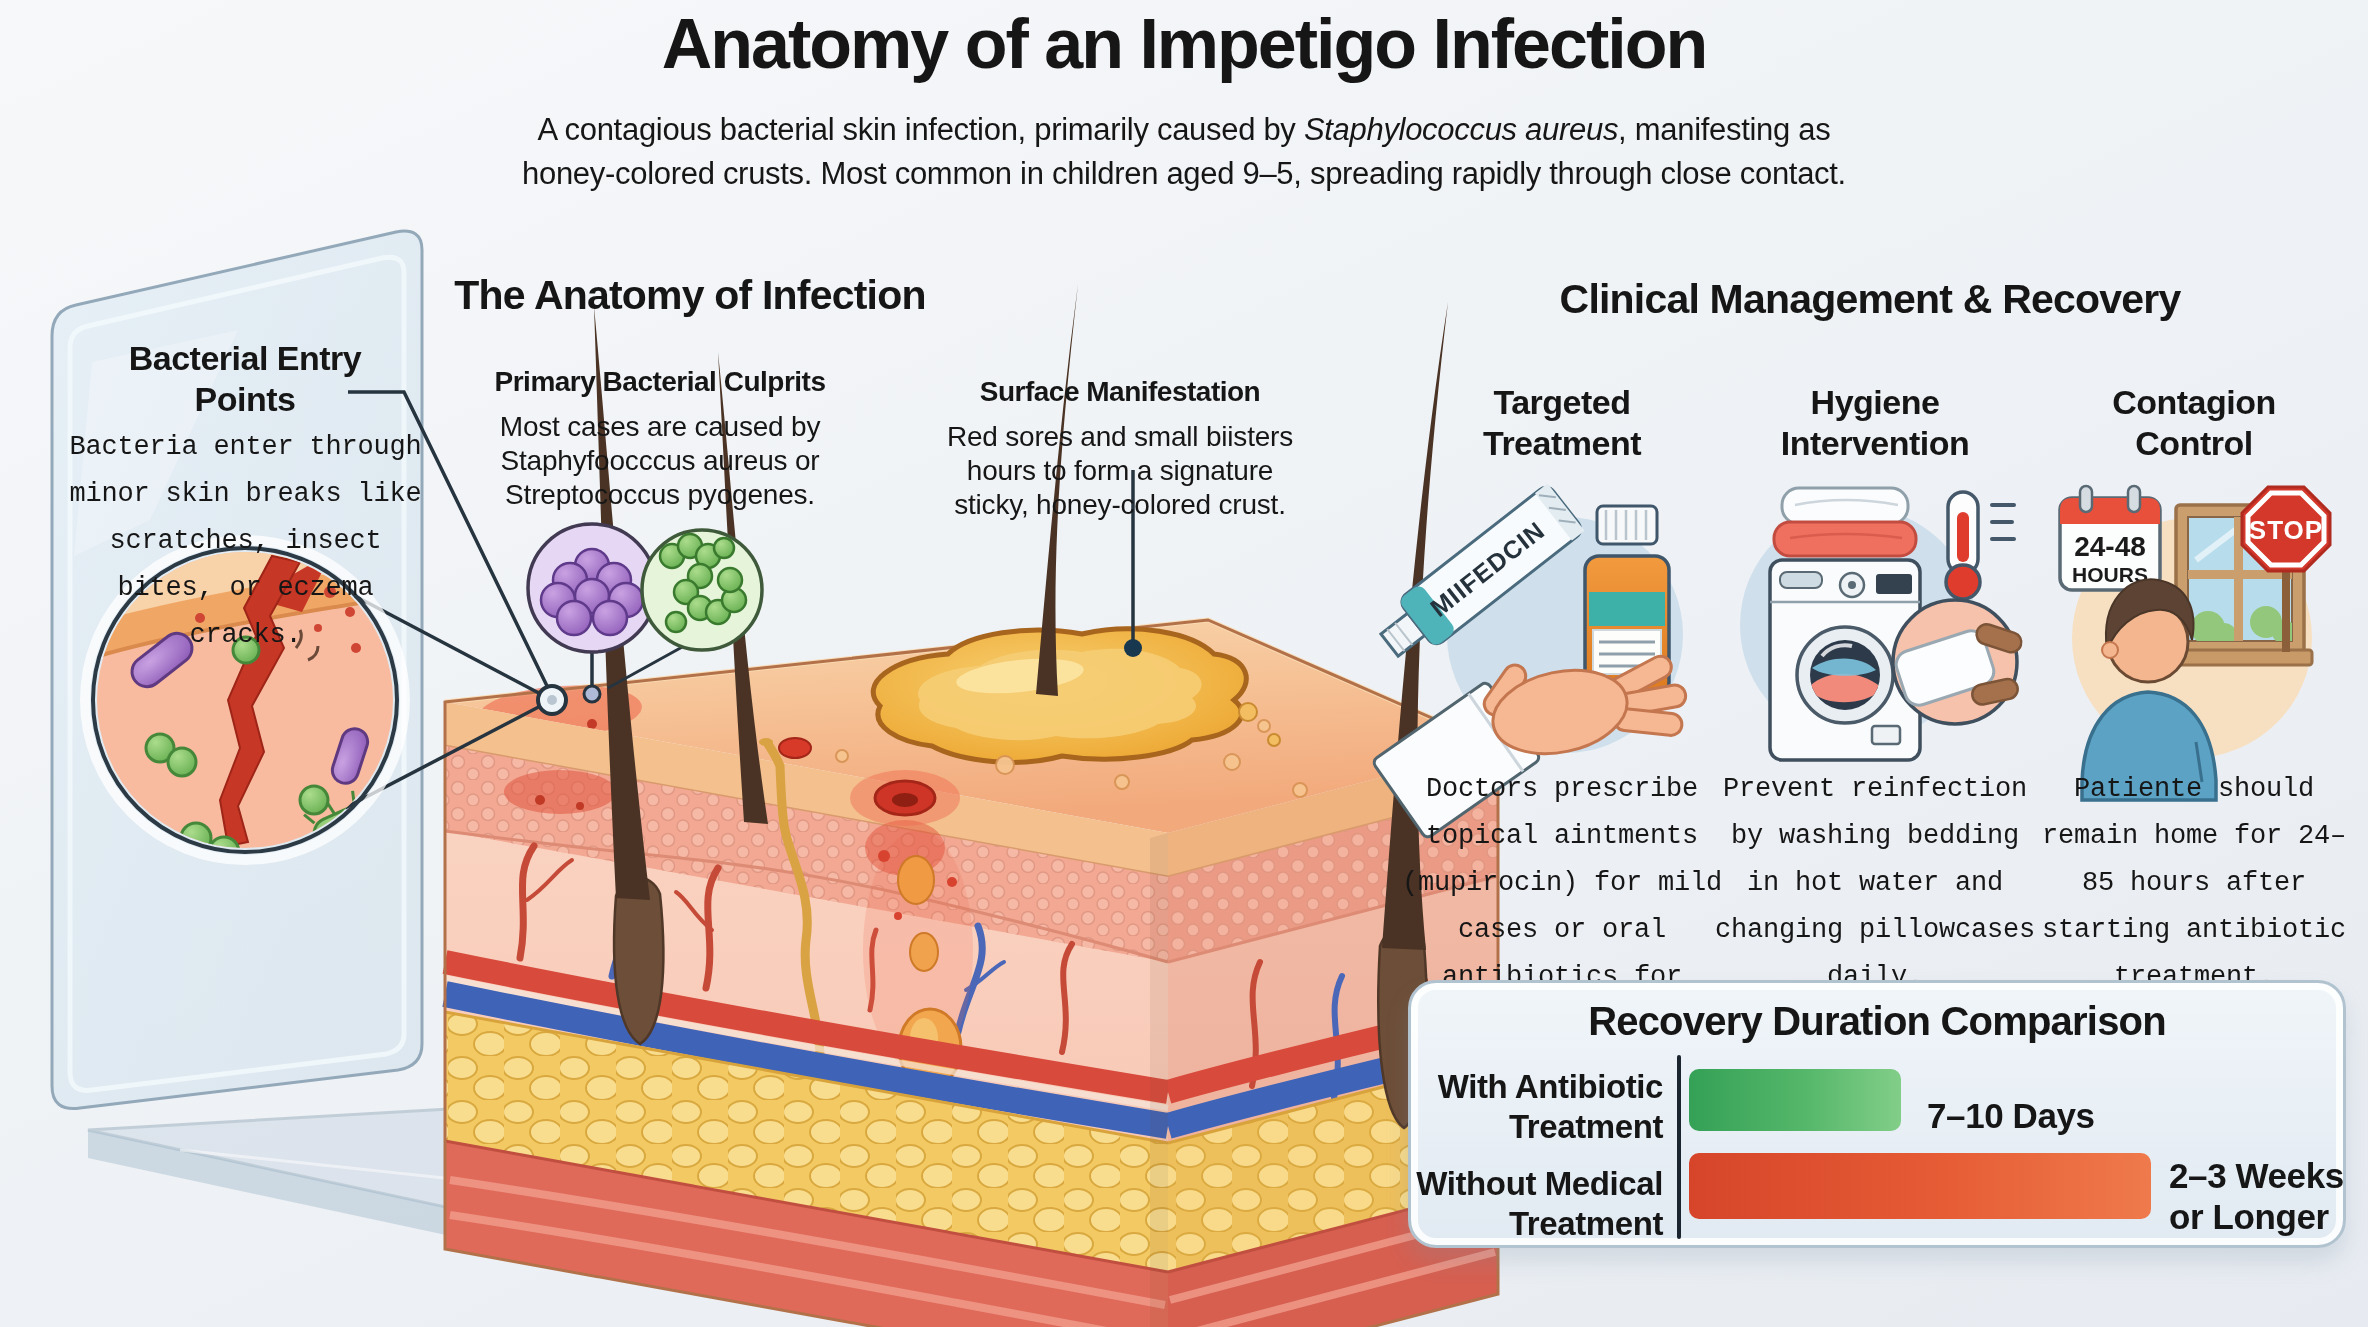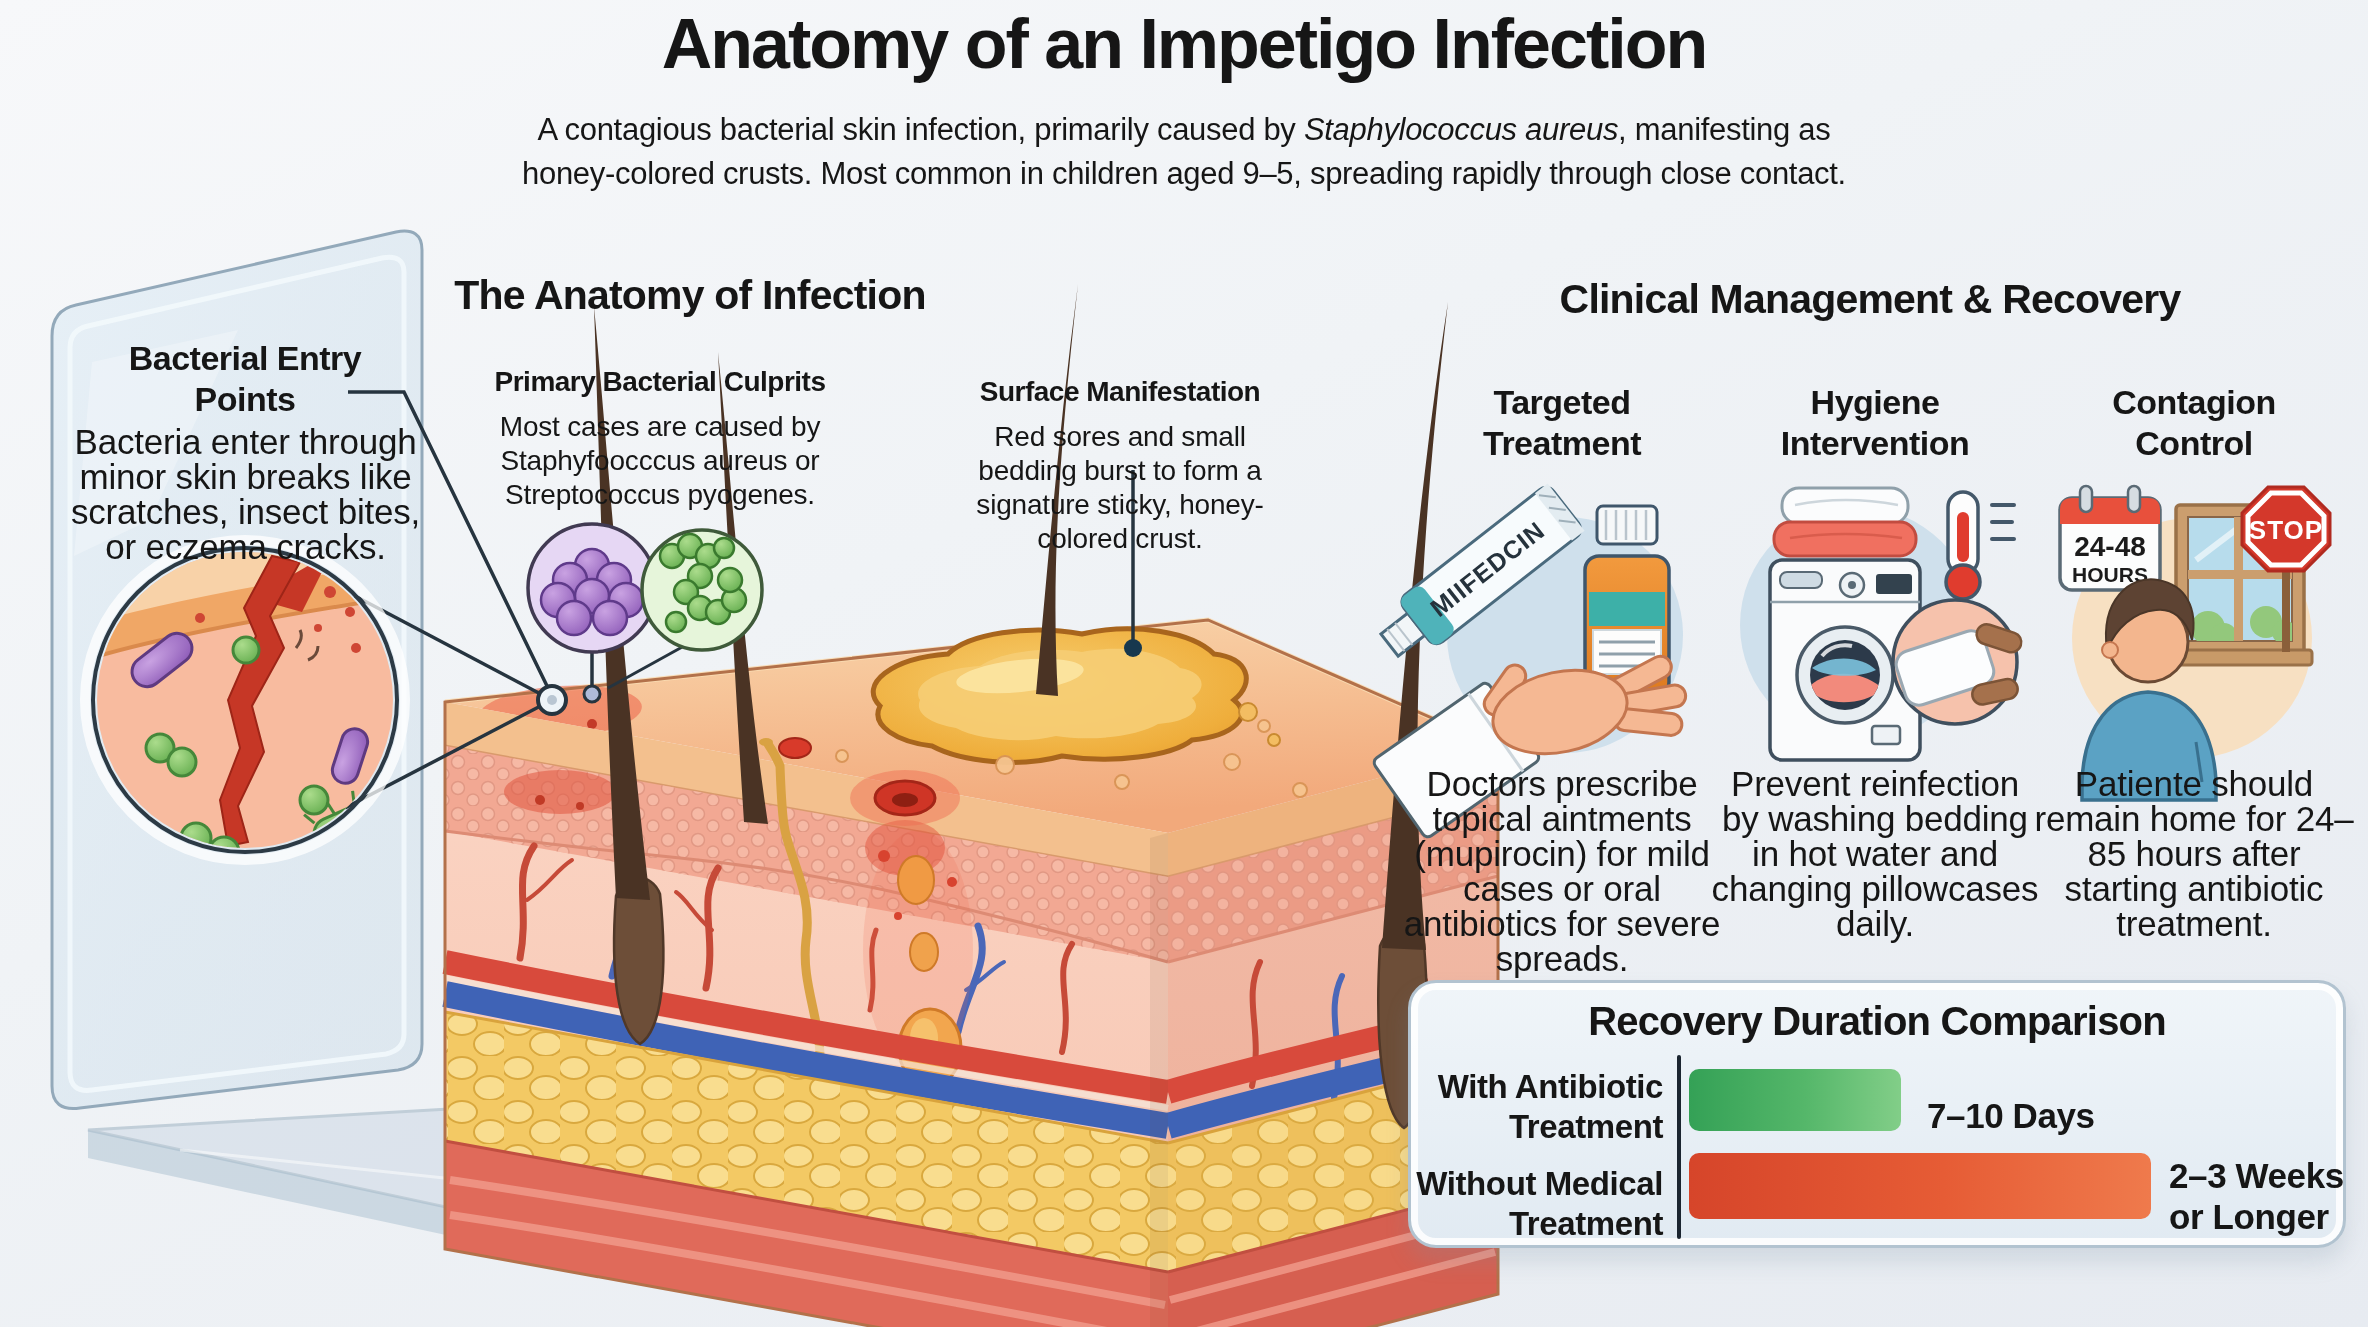--- a/index.html
+++ b/index.html
@@ -6,21 +6,21 @@
   .stage{position:relative;width:2368px;height:1327px;overflow:hidden;
     background:linear-gradient(155deg,#f7f8fa 0%,#f0f3f6 40%,#e7ebf1 100%);
     font-family:"Liberation Sans","DejaVu Sans",sans-serif;color:#161616;}
   .abs{position:absolute;}
   .ctr{text-align:center;}
   .h1{font-size:70px;font-weight:700;letter-spacing:-2px;line-height:1.05;}
   .sub{font-size:31px;font-weight:500;letter-spacing:-0.3px;}
   .h2{font-size:41px;font-weight:700;letter-spacing:-0.8px;}
   .h3{font-size:34px;font-weight:700;line-height:41px;letter-spacing:-0.5px;}
   .h3s{font-size:28px;font-weight:700;letter-spacing:-0.5px;}
-  .bodytxt{font-size:35px;font-weight:500;line-height:35px;letter-spacing:-0.2px;}
+  .bodytxt{font-size:27px;font-weight:500;line-height:47px;letter-spacing:-0.2px;font-family:Liberation Mono, monospace;}
   .bodytxt2{font-size:28px;font-weight:500;line-height:34px;letter-spacing:-0.2px;}
   svg text{font-family:"Liberation Sans","DejaVu Sans",sans-serif;}
   
   .recovery{left:1408px;top:980px;width:932px;height:262px;border-radius:28px;
     background:linear-gradient(180deg,#f0f5f9,#e1eaf2);
     border:3px solid #b2c3d0;
     box-shadow:inset 0 0 0 7px rgba(255,255,255,.85),0 14px 22px rgba(125,145,165,.22);}
   .rc-title{top:16px;left:0;right:0;font-size:40px;font-weight:700;letter-spacing:-0.8px;text-align:center;}
   .rc-axis{left:266px;top:72px;width:4px;height:184px;background:#1b2530;border-radius:2px;}
   .rc-label{width:252px;text-align:right;font-size:33px;font-weight:600;line-height:40px;letter-spacing:-0.4px;}
@@ -493,21 +493,21 @@
   <div class="abs ctr h2" style="left:435px;top:272px;width:510px;">The Anatomy of Infection</div>
   <div class="abs ctr h2" style="left:1545px;top:276px;width:650px;">Clinical Management &amp; Recovery</div>
 
   <div class="abs ctr h3" style="left:90px;top:338px;width:310px;">Bacterial Entry Points</div>
   <div class="abs ctr bodytxt" style="left:68px;top:424px;width:355px;">Bacteria enter through minor skin breaks like scratches, insect bites, or eczema cracks.</div>
 
   <div class="abs ctr h3s" style="left:460px;top:366px;width:400px;">Primary Bacterial Culprits</div>
   <div class="abs ctr bodytxt2" style="left:478px;top:410px;width:364px;">Most cases are caused by Staphyfoocccus aureus or Streptococcus pyogenes.</div>
 
   <div class="abs ctr h3s" style="left:930px;top:376px;width:380px;">Surface Manifestation</div>
-  <div class="abs ctr bodytxt2" style="left:946px;top:420px;width:348px;">Red sores and small bedding burst to form a signature sticky, honey-colored crust.</div>
+  <div class="abs ctr bodytxt2" style="left:946px;top:420px;width:348px;">Red sores and small biisters hours to form a signature sticky, honey-colored crust.</div>
 
   <div class="abs ctr h3" style="left:1427px;top:382px;width:270px;">Targeted Treatment</div>
   <div class="abs ctr h3" style="left:1740px;top:382px;width:270px;">Hygiene Intervention</div>
   <div class="abs ctr h3" style="left:2059px;top:382px;width:270px;">Contagion Control</div>
 
   <div class="abs ctr bodytxt" style="left:1398px;top:766px;width:328px;">Doctors prescribe topical aintments (mupirocin) for mild cases or oral antibiotics for severe spreads.</div>
   <div class="abs ctr bodytxt" style="left:1711px;top:766px;width:328px;">Prevent reinfection by washing bedding in hot water and changing pillowcases daily.</div>
   <div class="abs ctr bodytxt" style="left:2030px;top:766px;width:328px;">Patiente should remain home for 24–85 hours after starting antibiotic treatment.</div>
 
   <div class="abs recovery">

